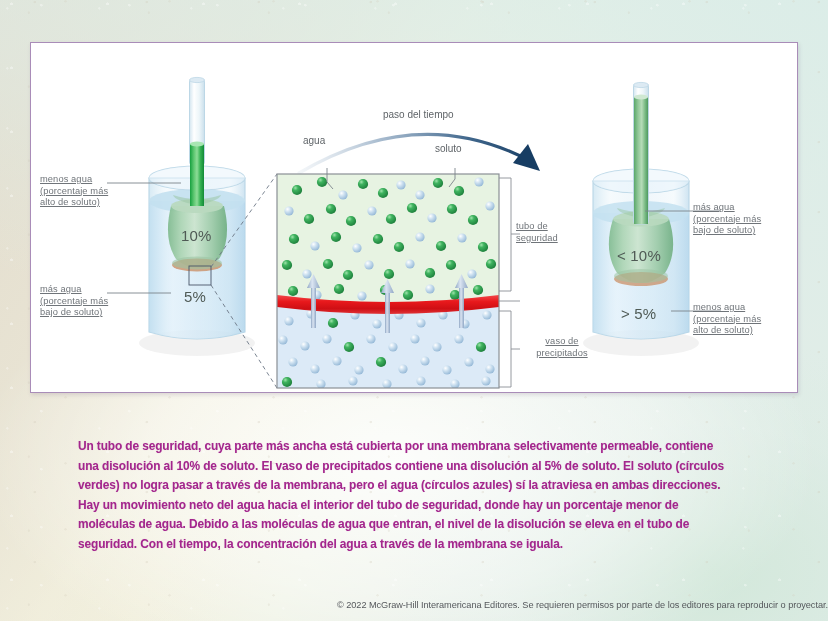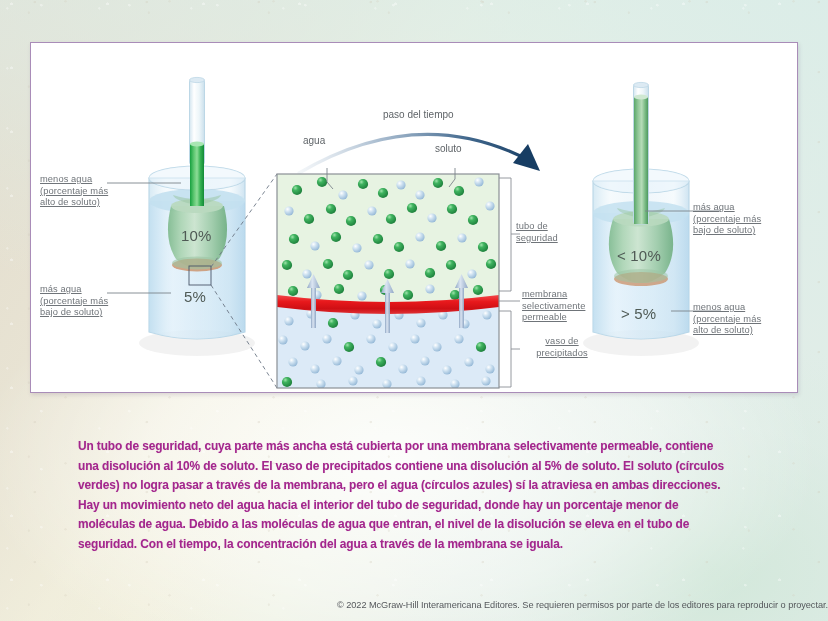--- a/index.html
+++ b/index.html
@@ -414,23 +414,20 @@
 bajo de soluto)</div>
     <div class="lbl r" style="left:662px;top:259px;width:96px;">menos agua
 (porcentaje más
 alto de soluto)</div>
 
     <div class="tiny" style="left:272px;top:92px;">agua</div>
     <div class="tiny" style="left:404px;top:100px;">soluto</div>
 
     <div class="lbl" style="left:485px;top:178px;width:78px;">tubo de
 seguridad</div>
-    <div class="lbl" style="left:491px;top:246px;width:86px;">membrana
-selectivamente
-permeable</div>
     <div class="lbl" style="left:491px;top:293px;width:80px;text-align:center;">vaso de
 precipitados</div>
 
     <div class="pct" style="left:150px;top:184px;">10%</div>
     <div class="pct" style="left:153px;top:245px;">5%</div>
     <div class="pct" style="left:586px;top:204px;text-align:right;">&lt; 10%</div>
     <div class="pct" style="left:590px;top:262px;">&gt; 5%</div>
 
     <div class="tiny" style="left:352px;top:66px;color:#5f6468;">paso del tiempo</div>
   </div>

